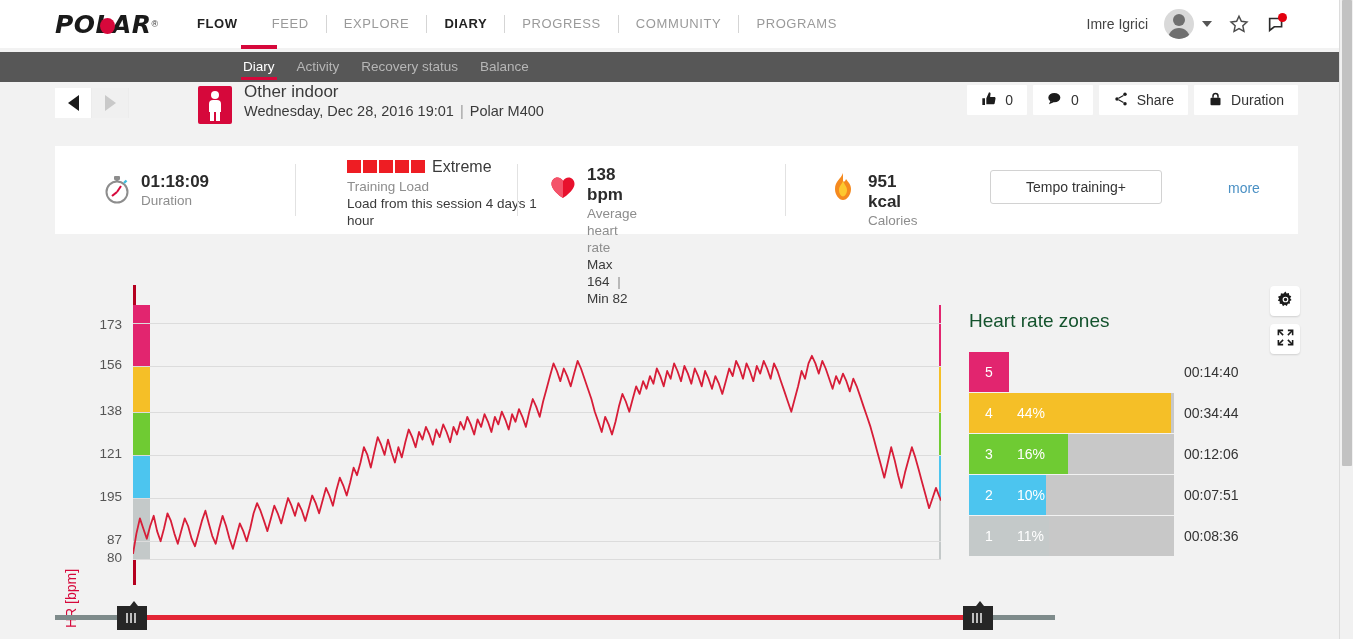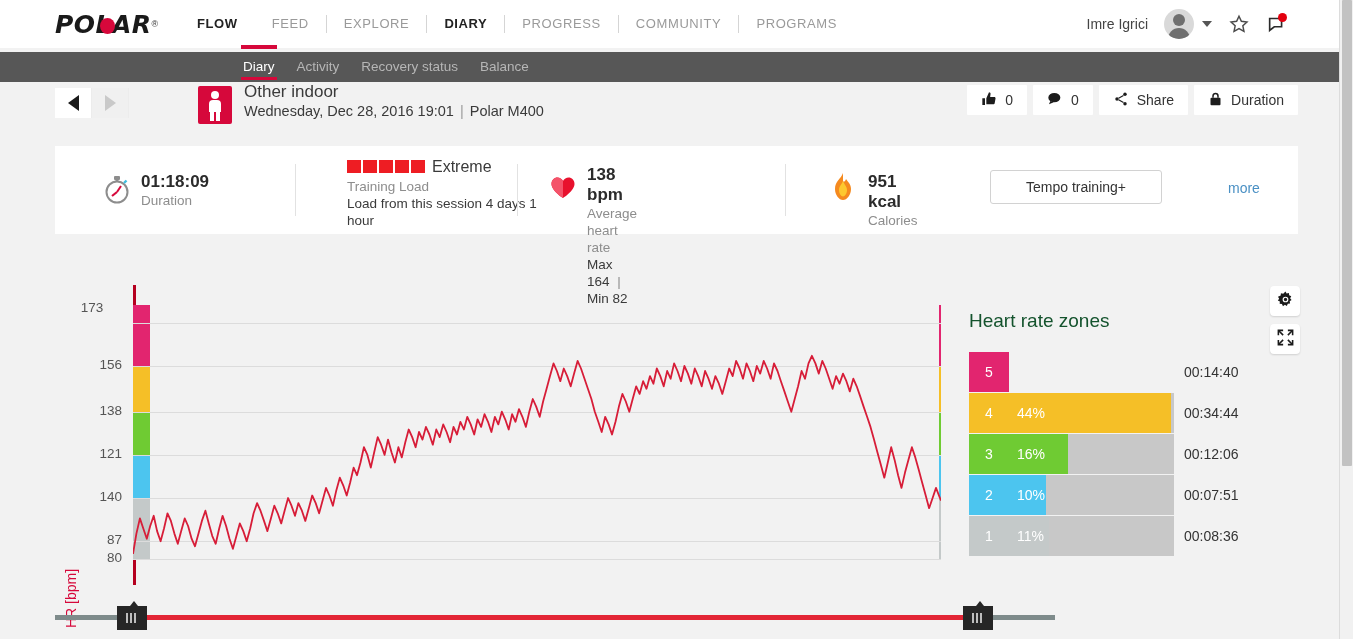--- a/index.html
+++ b/index.html
@@ -333,25 +333,25 @@
       </div>
     </div>
 
     <div class="tempo-btn">Tempo training+</div>
     <div class="more-link">more</div>
   </div>
 
   <div class="chartwrap">
     <div class="ylabel">HR [bpm]</div>
     <div id="yticks">
-        <div class="ytick" style="left: 62px; width: 60px; top: 50px; text-align: center;">173</div>
+        <div class="ytick" style="left: 62px; width: 60px; top: 67px;">173</div>
         <div class="ytick" style="left: 62px; width: 60px; top: 106.96px;">156</div>
         <div class="ytick" style="left: 62px; width: 60px; top: 152.68px;">138</div>
         <div class="ytick" style="left: 62px; width: 60px; top: 195.86px;">121</div>
-        <div class="ytick" style="left: 62px; width: 60px; top: 239.04px;">140</div>
+        <div class="ytick" style="left: 62px; width: 60px; top: 239.04px;">195</div>
         <div class="ytick" style="left: 62px; width: 60px; top: 282.22px;">87</div>
         <div class="ytick" style="left: 62px; width: 60px; top: 300px;">80</div>
       </div>
     <div class="axisline-l"></div>
 
     <div id="xticks"></div>
 
     <div class="plot">
       <div class="zonestrip" id="zonestrip">
           <div class="zoneseg" style="top: 0px; height: 60.96px; background: rgb(226, 37, 111);"></div>

